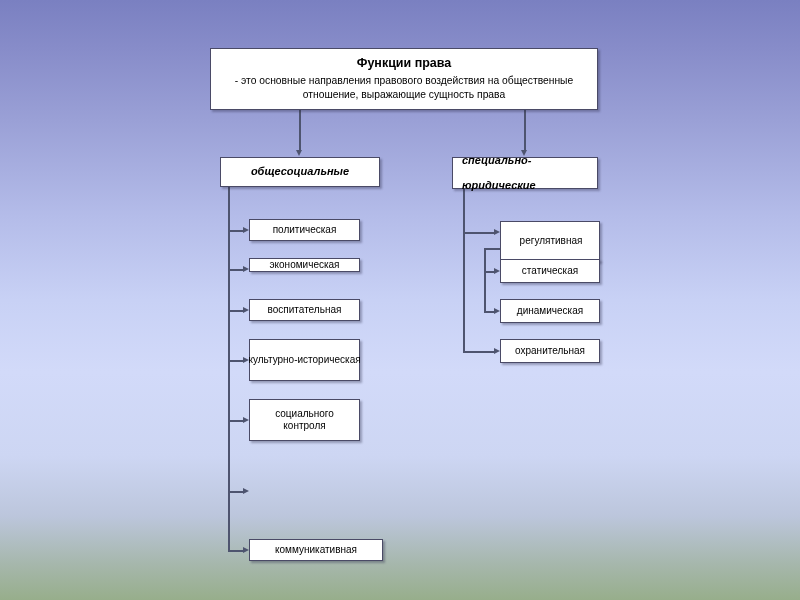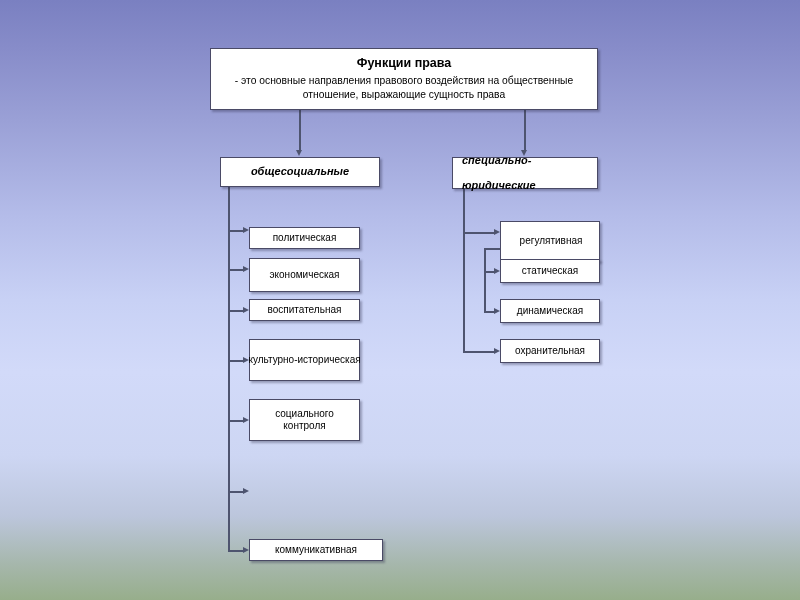--- a/index.html
+++ b/index.html
@@ -146,25 +146,25 @@
   <div class="arrow-right" style="left:243px; top:356.5px;"></div>
 
   <div class="hline" style="left:228px; top:420px; width:16px;"></div>
   <div class="arrow-right" style="left:243px; top:416.5px;"></div>
 
   <div class="hline" style="left:228px; top:491px; width:16px;"></div>
   <div class="arrow-right" style="left:243px; top:487.5px;"></div>
 
   <div class="arrow-right" style="left:243px; top:546.5px;"></div>
 
-  <div class="box box-leaf" style="left:249px; top:219px; width:111px; height:22px;margin-top:8px;">
+  <div class="box box-leaf" style="left:249px; top:219px; width:111px; height:22px;">
     <span>политическая</span>
   </div>
 
-  <div class="box box-leaf" style="left:249px; top:258px; width:111px; height:34px;">
+  <div class="box box-leaf" style="left:249px; top:258px; width:111px; height:14px;">
     <span>экономическая</span>
   </div>
 
   <div class="box box-leaf" style="left:249px; top:299px; width:111px; height:22px;">
     <span>воспитательная</span>
   </div>
 
   <div class="box box-leaf" style="left:249px; top:339px; width:111px; height:42px; flex-direction:row;">
     <span>культурно-</span>
     <span>историческая</span>

